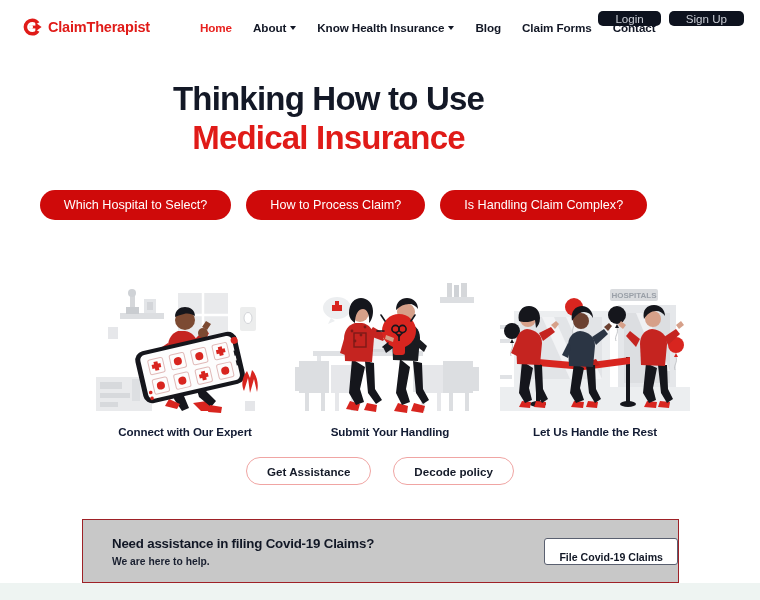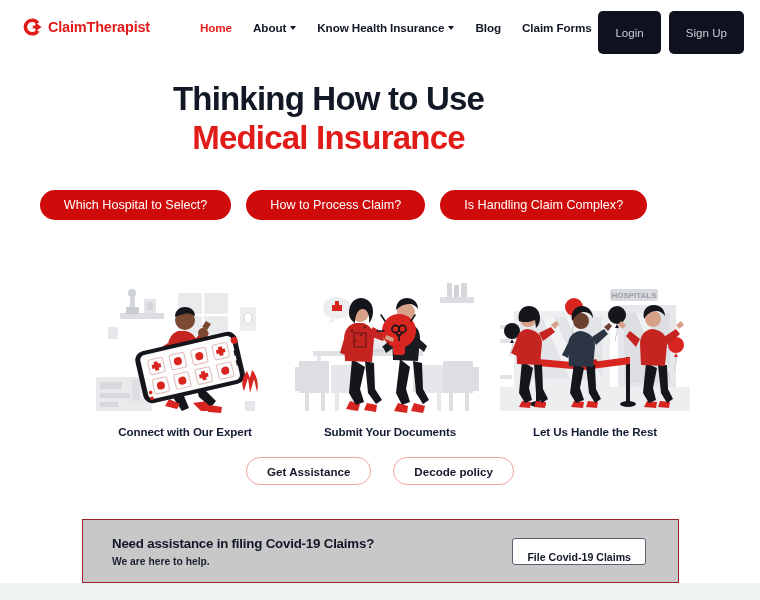--- a/index.html
+++ b/index.html
@@ -41,21 +41,21 @@
     border-right: 3.5px solid transparent; border-top: 4px solid #121725;
     margin-top: 2px;
   }
   .nav-actions {
     position: absolute; right: 16px; top: 11px;
     display: flex; gap: 8px;
   }
   .btn-dark {
     background: #0d121e; color: #c9ccd4; border: none; border-radius: 5px;
     font-size: 11.6px; font-family: "Liberation Sans", sans-serif;
-    padding: 0 17px; height: 43px; cursor: pointer; white-space: nowrap;
+    padding: 0 17px; height: 15px; cursor: pointer; white-space: nowrap;
   }
 
   
   .hero-title {
     position: absolute; top: 80px; left: 0; width: 657px;
     text-align: center; line-height: 1.17;
   }
   .hero-line {
     font-size: 33px; font-weight: 700; color: #131826;
     letter-spacing: -0.8px; display: block;
@@ -111,21 +111,21 @@
   }
   .banner-text { margin-left: 29px; flex: 1; }
   .banner-title {
     font-size: 13.3px; font-weight: 700; color: #111725;
     letter-spacing: -0.2px;
   }
   .banner-sub {
     margin-top: 5px; font-size: 10.3px; font-weight: 700; color: #1a2030;
   }
   .banner-btn {
-    margin-right: 32px; background: #ffffff; color: #111725;
+    background: #ffffff; color: #111725;
     border: 1.2px solid #5a6070; border-radius: 3px;
     font-size: 10.6px; font-weight: 700;
     font-family: "Liberation Sans", sans-serif;
     height: 27px; padding: 12px 14px; cursor: pointer; white-space: nowrap;
   }
 </style>
 </head>
 <body>
 
 <div class="page">
@@ -320,21 +320,21 @@
           <path d="M104 58v-7"></path>
           <circle cx="100.5" cy="46" r="3.6"></circle>
           <circle cx="107.5" cy="46" r="3.6"></circle>
           <path d="M100.5 49.5l3.5 4 3.5-4"></path>
         </g>
         <g stroke="#15161c" stroke-width="1.6" stroke-linecap="round">
           <path d="M86 32l4 6M82 48h7M88 64l5-4M120 32l-4 6"></path>
         </g>
         <path d="M90 56l8 3 1-4-8-3z" fill="#d6a089"></path>
       </svg>
-      <div class="feature-label">Submit Your Documents</div>
+      <div class="feature-label">Submit Your Handling</div>
     </div>
 
     <div class="feature">
       <svg class="feature-art" viewBox="0 0 190 133">
         <rect x="110" y="6" width="48" height="12" rx="2" fill="#d9dbde"></rect>
         <text x="134" y="15" font-family="Liberation Sans, sans-serif" font-size="8" font-weight="700" fill="#9aa0a8" text-anchor="middle">HOSPITALS</text>
         <rect x="14" y="28" width="96" height="76" fill="#eceef0"></rect>
         <rect x="20" y="34" width="82" height="62" fill="#e2e4e7"></rect>
         <path d="M54 34l28 62h-12L42 34z" fill="#f2f3f5"></path>
         <path d="M74 34l28 62h-8L66 34z" fill="#f2f3f5"></path>

